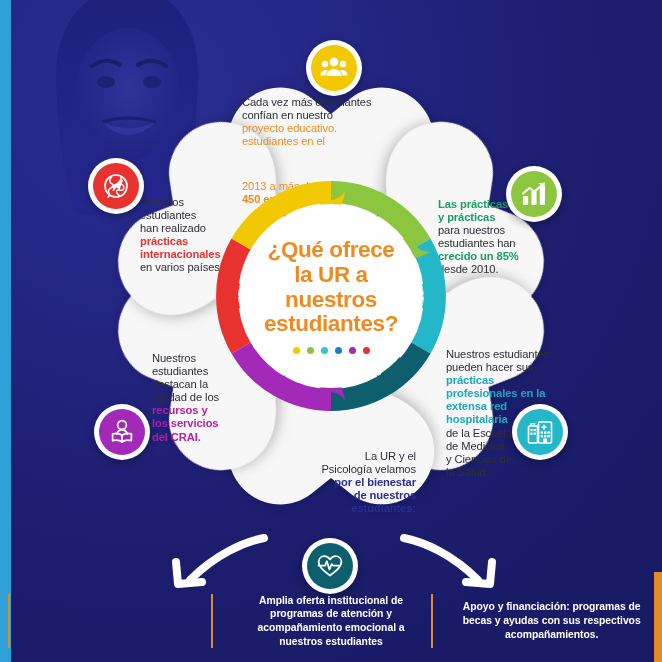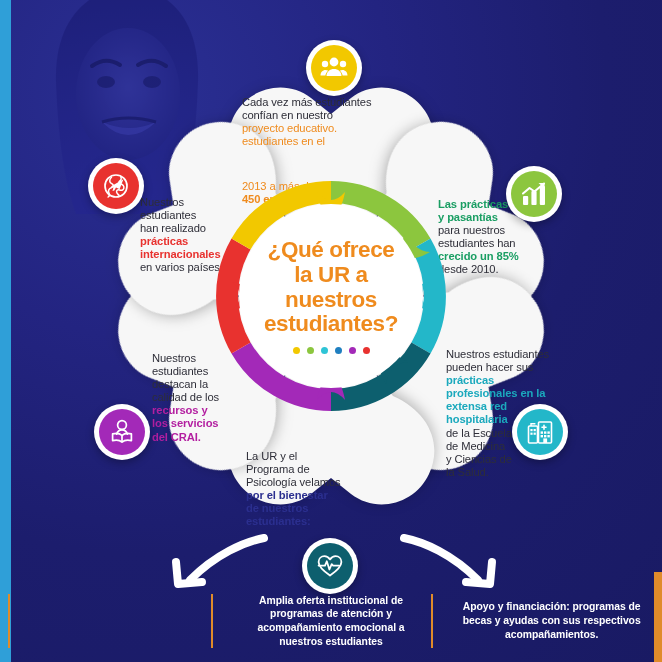--- a/index.html
+++ b/index.html
@@ -225,43 +225,42 @@
       <div>Cada vez más estudiantes</div>
       <div>confían en nuestro</div>
       <div style="font-weight: normal; color: rgb(239, 139, 30);">proyecto educativo.</div>
       <div style="color: rgb(239, 139, 30);">estudiantes en el</div>
       <div style="color: rgb(239, 139, 30); margin-top: 32px;">2013 a más de</div>
       <div style="font-weight: bold; color: rgb(239, 139, 30);">450 en 2019!</div>
     </div>
 
   <div class="petal-text" id="pt-right-top" style="left:438px;top:198px;width:150px;text-align:left;">
       <div style="font-weight: bold; color: rgb(26, 158, 99);">Las prácticas</div>
-      <div style="font-weight: bold; color: rgb(26, 158, 99);">y pasantías</div>
+      <div style="font-weight: bold; color: rgb(26, 158, 99);">y prácticas</div>
       <div>para nuestros</div>
       <div>estudiantes han</div>
       <div style="font-weight: bold; color: rgb(26, 158, 99);">crecido un 85%</div>
       <div>desde 2010.</div>
     </div>
 
   <div class="petal-text" id="pt-right-bottom" style="left:446px;top:348px;width:142px;text-align:left;">
       <div>Nuestros estudiantes</div>
       <div>pueden hacer sus</div>
       <div style="font-weight: bold; color: rgb(27, 169, 189);">prácticas</div>
       <div style="font-weight: bold; color: rgb(27, 169, 189);">profesionales en la</div>
       <div style="font-weight: bold; color: rgb(27, 169, 189);">extensa red</div>
       <div style="font-weight: bold; color: rgb(27, 169, 189);">hospitalaria</div>
       <div>de la Escuela</div>
       <div>de Medicina</div>
       <div>y Ciencias de</div>
       <div>la Salud.</div>
     </div>
 
-  <div class="petal-text" id="pt-bottom" style="left:246px;top:450px;width:170px;text-align:left;">
+  <div class="petal-text" id="pt-bottom" style="left:246px;top:450px;width:170px;text-align:right;">
       <div>La UR y el</div>
-      <div>Programa de</div>
       <div>Psicología velamos</div>
       <div style="font-weight: bold; color: rgb(43, 47, 143);">por el bienestar</div>
       <div style="font-weight: bold; color: rgb(43, 47, 143);">de nuestros</div>
       <div style="font-weight: bold; color: rgb(43, 47, 143);">estudiantes:</div>
     </div>
 
   <div class="petal-text" id="pt-left-bottom" style="left:152px;top:352px;width:124px;text-align:left;">
       <div>Nuestros</div>
       <div>estudiantes</div>
       <div>destacan la</div>

